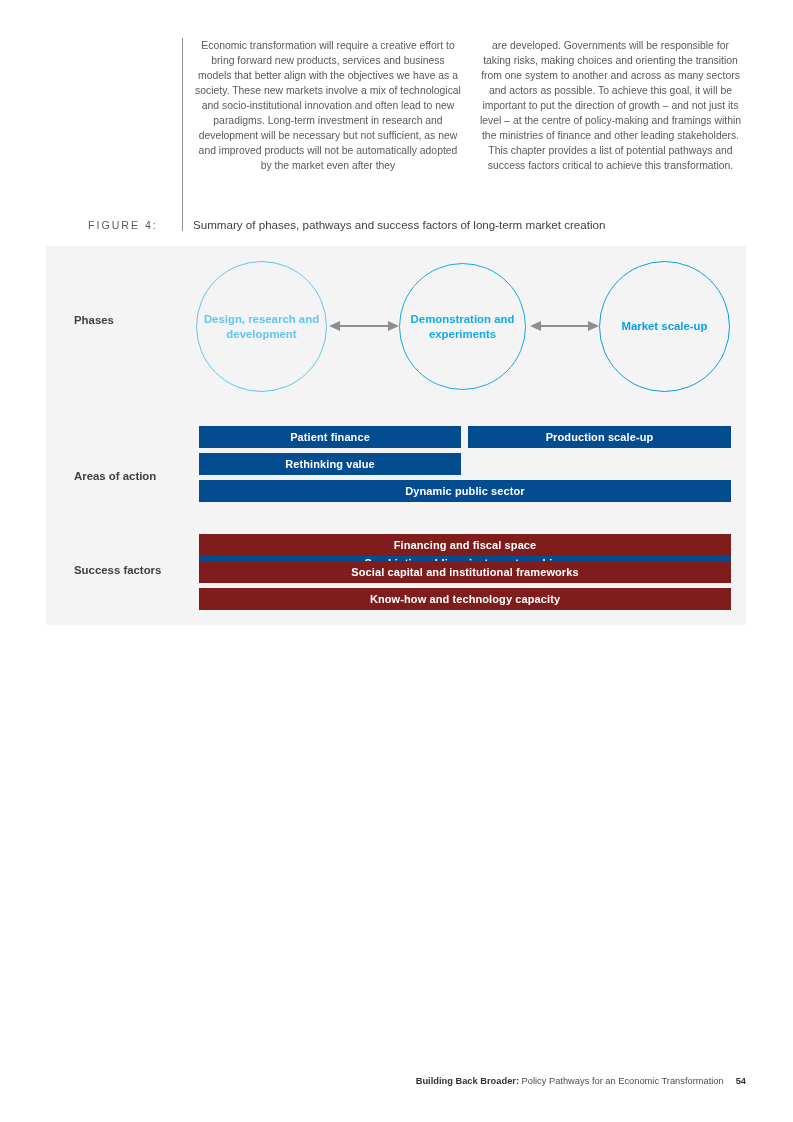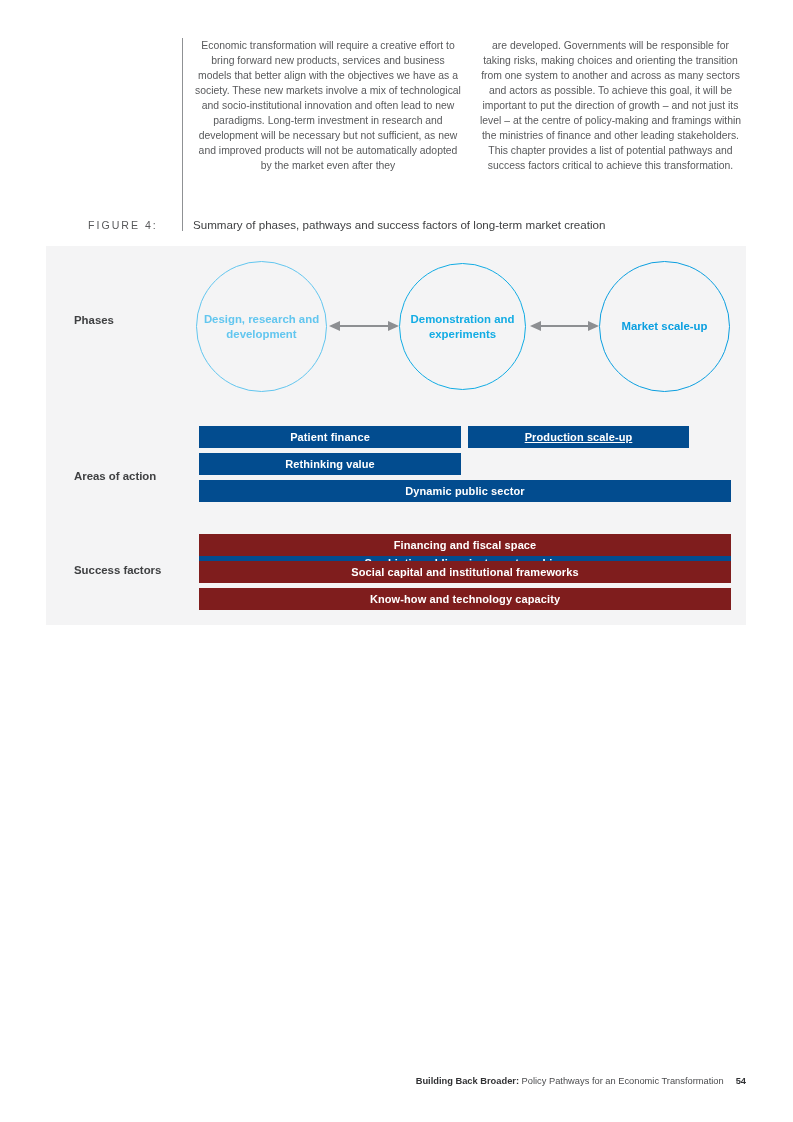--- a/index.html
+++ b/index.html
@@ -138,21 +138,21 @@
     justify-content: center;
     color: #ffffff;
     font-size: 11px;
     font-weight: bold;
     letter-spacing: 0.1px;
     height: 22px;
     white-space: nowrap;
   }
   .bar.full { left: 199px; width: 532px; text-align: right; }
   .bar.half-l { left: 199px; width: 262px; }
-  .bar.half-r { left: 468px; width: 221px; text-decoration: underline; }
+  .bar.half-r { left: 468px; width: 263px; }
 
   .bar.dark  { background: #024c8f; }
   .bar.light { background: #7f1d1d; }
 
   
   .footer {
     position: absolute;
     left: 0;
     top: 1076px;
     width: 746px;

